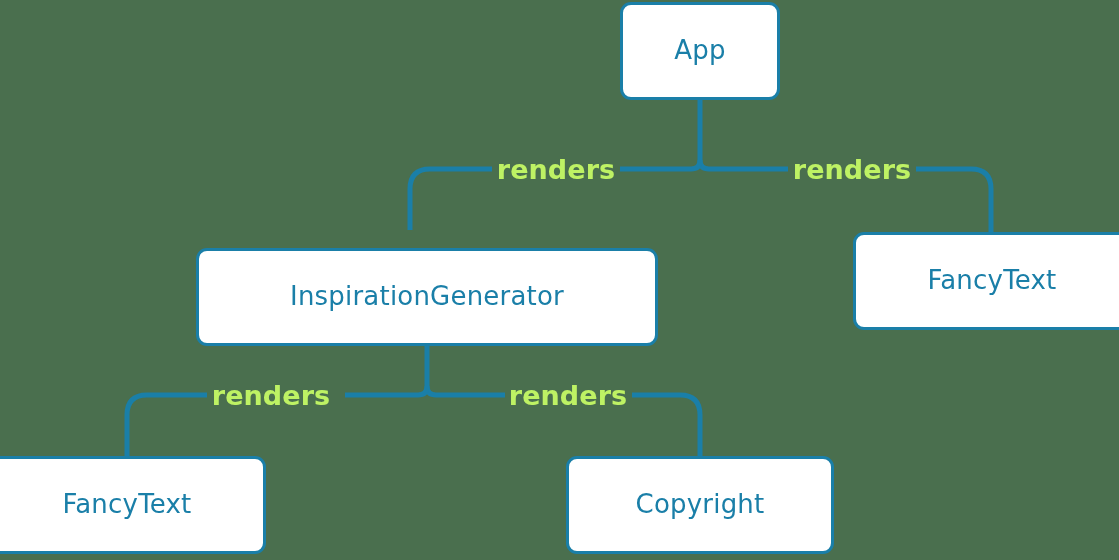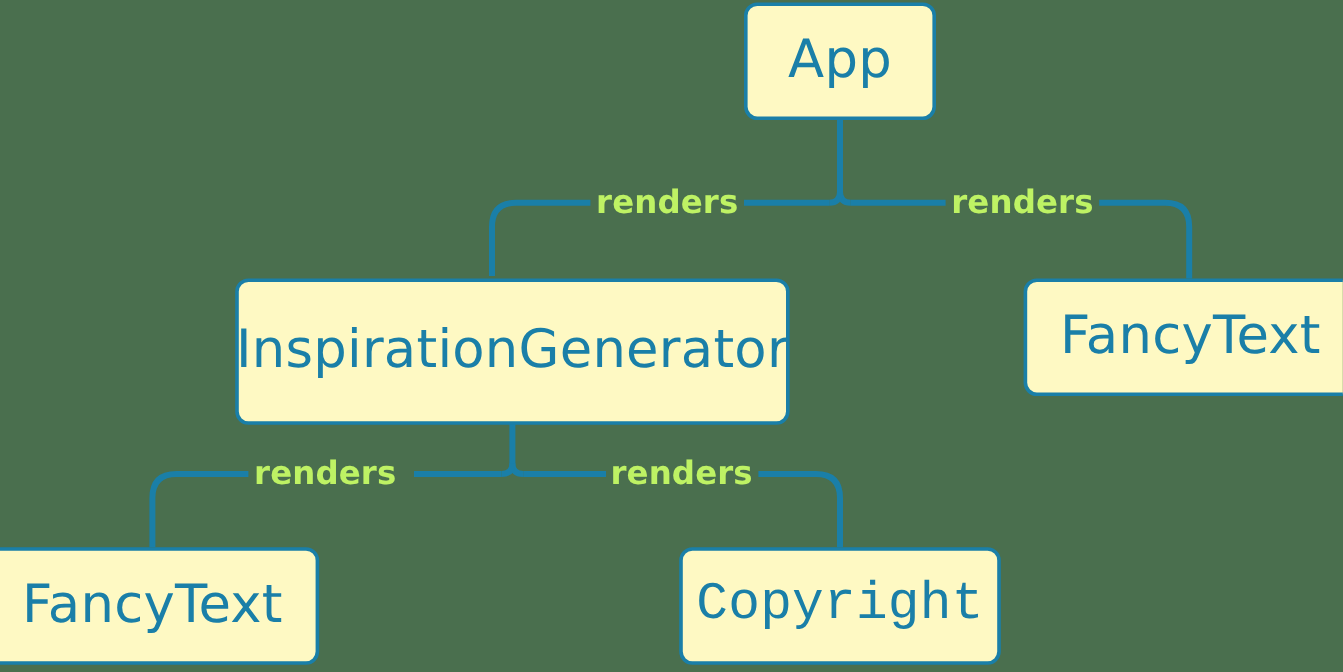--- a/index.html
+++ b/index.html
@@ -21,28 +21,28 @@
   #edge-layer {
     position: absolute;
     left: 0;
     top: 0;
     width: 1119px;
     height: 560px;
   }
   .node {
     position: absolute;
     box-sizing: border-box;
-    background: #fef9c3;
+    background: #ffffff;
     border: 3px solid #1a7fa8;
     border-radius: 11px;
     display: flex;
     align-items: center;
     justify-content: center;
     color: #1a7fa8;
-    font-size: 44px;
+    font-size: 26px;
     font-weight: 400;
     letter-spacing: 0.2px;
     line-height: 1;
     white-space: nowrap;
   }
   .node-label {
     display: block;
     padding-bottom: 2px;
   }
   .edge-label {
@@ -78,33 +78,33 @@
 
       <path d="M 436 395 L 505 395 M 632 395 L 680 395 Q 700 395 700 415 L 700 456"></path>
 
     </g>
   </svg>
 
   <div class="node" style="left:620px; top:2px; width:160px; height:98px;">
     <span class="node-label">App</span>
   </div>
 
-  <div class="node" style="left:196px; top:232px; width:462px; height:122px;">
+  <div class="node" style="left:196px; top:248px; width:462px; height:98px;">
     <span class="node-label">InspirationGenerator</span>
   </div>
 
   <div class="node" style="left:853px; top:232px; width:278px; height:98px;">
     <span class="node-label">FancyText</span>
   </div>
 
   <div class="node" style="left:-12px; top:456px; width:278px; height:98px;">
     <span class="node-label">FancyText</span>
   </div>
 
-  <div class="node" style="left:566px; top:456px; width:268px; height:98px;font-family:Liberation Mono, monospace;">
+  <div class="node" style="left:566px; top:456px; width:268px; height:98px;">
     <span class="node-label">Copyright</span>
   </div>
 
   <div class="edge-label" style="left:556px; top:169px;">renders</div>
 
   <div class="edge-label" style="left:852px; top:169px;">renders</div>
 
   <div class="edge-label" style="left:271px; top:395px;">renders</div>
 
   <div class="edge-label" style="left:568px; top:395px;">renders</div>

